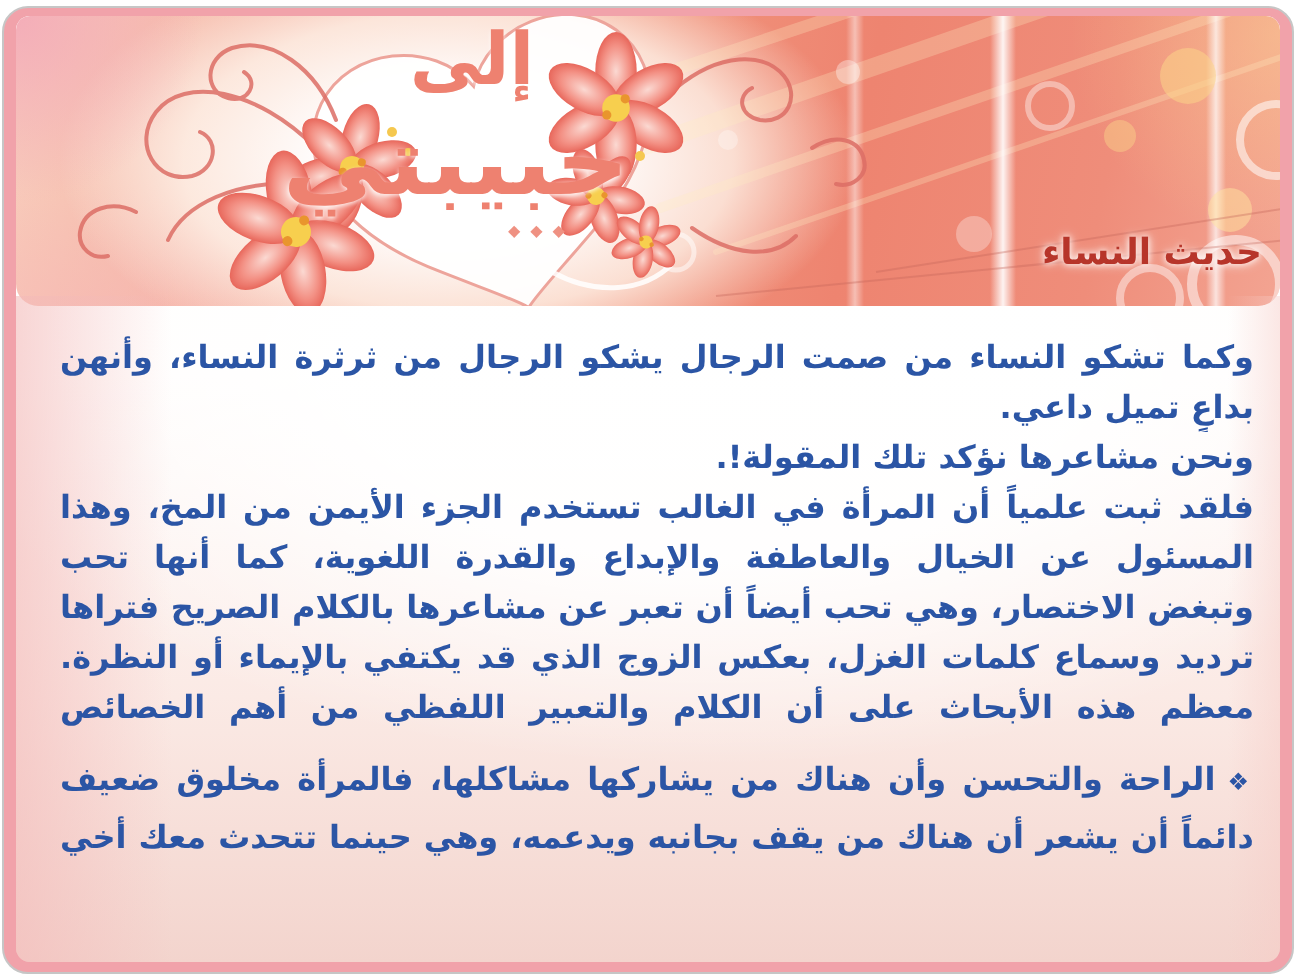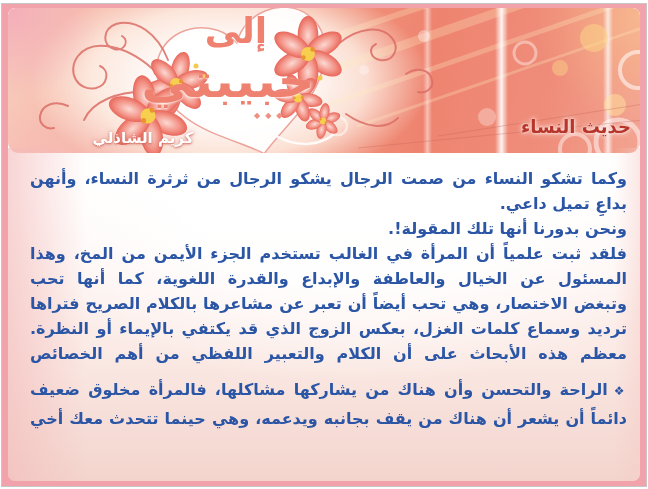--- a/index.html
+++ b/index.html
@@ -1,18 +1,18 @@
 <!DOCTYPE html>
 <html lang="ar"><head>
 <meta charset="utf-8">
 <style>
   html,body{margin:0;padding:0;background:#ffffff;width:648px;height:489px;overflow:hidden;
     font-family:"DejaVu Sans",sans-serif;}
   .page{position:absolute;top:3px;left:1px;width:644px;height:482px;background:#f1a2aa;
-    border:1px solid #c6c6c6;border-radius:0;}
+    border:1px solid #c6c6c6;border-radius:13px;}
   .inner{position:absolute;left:6px;right:6px;top:4px;bottom:5px;border-radius:7px;overflow:hidden;
     background:
       radial-gradient(ellipse 520px 260px at 55% 38%, rgba(255,255,255,.95) 35%, rgba(255,255,255,0) 75%),
       linear-gradient(180deg,#ffffff 0%,#fffdfc 38%,#fbeae5 72%,#f3d4cd 100%);}
   .tint-left{position:absolute;left:0;top:140px;bottom:0;width:78px;
     background:linear-gradient(to right, rgba(243,186,185,.60), rgba(243,186,185,0));}
   .tint-right{position:absolute;right:0;top:140px;bottom:0;width:26px;
     background:linear-gradient(to left, rgba(246,203,198,.45), rgba(246,203,198,0));}
 
   
@@ -134,31 +134,30 @@
         <g fill="#f5c84f">
           <circle cx="188" cy="58" r="2.5"></circle>
             <circle cx="196" cy="68" r="2"></circle>
             <circle cx="312" cy="70" r="2.5"></circle>
         </g>
       </svg>
 
       <div class="small-title">إلى</div>
       <div class="big-title">حبيبتي</div>
       <div class="calli-dots">◆◆◆</div>
-      <div class="author">كريم الشاذلي</div>
       <div class="chapter">حديث النساء</div>
     </div>
 
     <div class="tint-left"></div>
     <div class="tint-right"></div>
 
     <div class="body-text">
         <div class="bline j">وكما تشكو النساء من صمت الرجال يشكو الرجال من ثرثرة النساء، وأنهن يعشقن الكلام</div>
         <div class="bline">بداعٍ تميل داعي.</div>
-        <div class="bline">ونحن بدورنا أنها تلك المقولة!.</div>
+        <div class="bline">ونحن مشاعرها نؤكد تلك المقولة!.</div>
         <div class="bline j">فلقد ثبت علمياً أن المرأة في الغالب تستخدم الجزء الأيمن من المخ، وهذا الجزء هو</div>
         <div class="bline j">المسئول عن الخيال والعاطفة والإبداع والقدرة اللغوية، كما أنها تحب التفاصيل دائماً</div>
         <div class="bline j">وتبغض الاختصار، وهي تحب أيضاً أن تعبر عن مشاعرها بالكلام الصريح فتراها تميل إلى</div>
         <div class="bline j">ترديد وسماع كلمات الغزل، بعكس الزوج الذي قد يكتفي بالإيماء أو النظرة. وأكدت</div>
         <div class="bline">معظم هذه الأبحاث على أن الكلام والتعبير اللفظي من أهم الخصائص النفسية للنساء..</div>
         <div class="bline j bl bl-first"><span class="bullet">❖</span>الراحة والتحسن وأن هناك من يشاركها مشاكلها، فالمرأة مخلوق ضعيف يحتاج</div>
         <div class="bline j bl">دائماً أن يشعر أن هناك من يقف بجانبه ويدعمه، وهي حينما تتحدث معك أخي الزوج</div>
       </div>
 
   </div>

